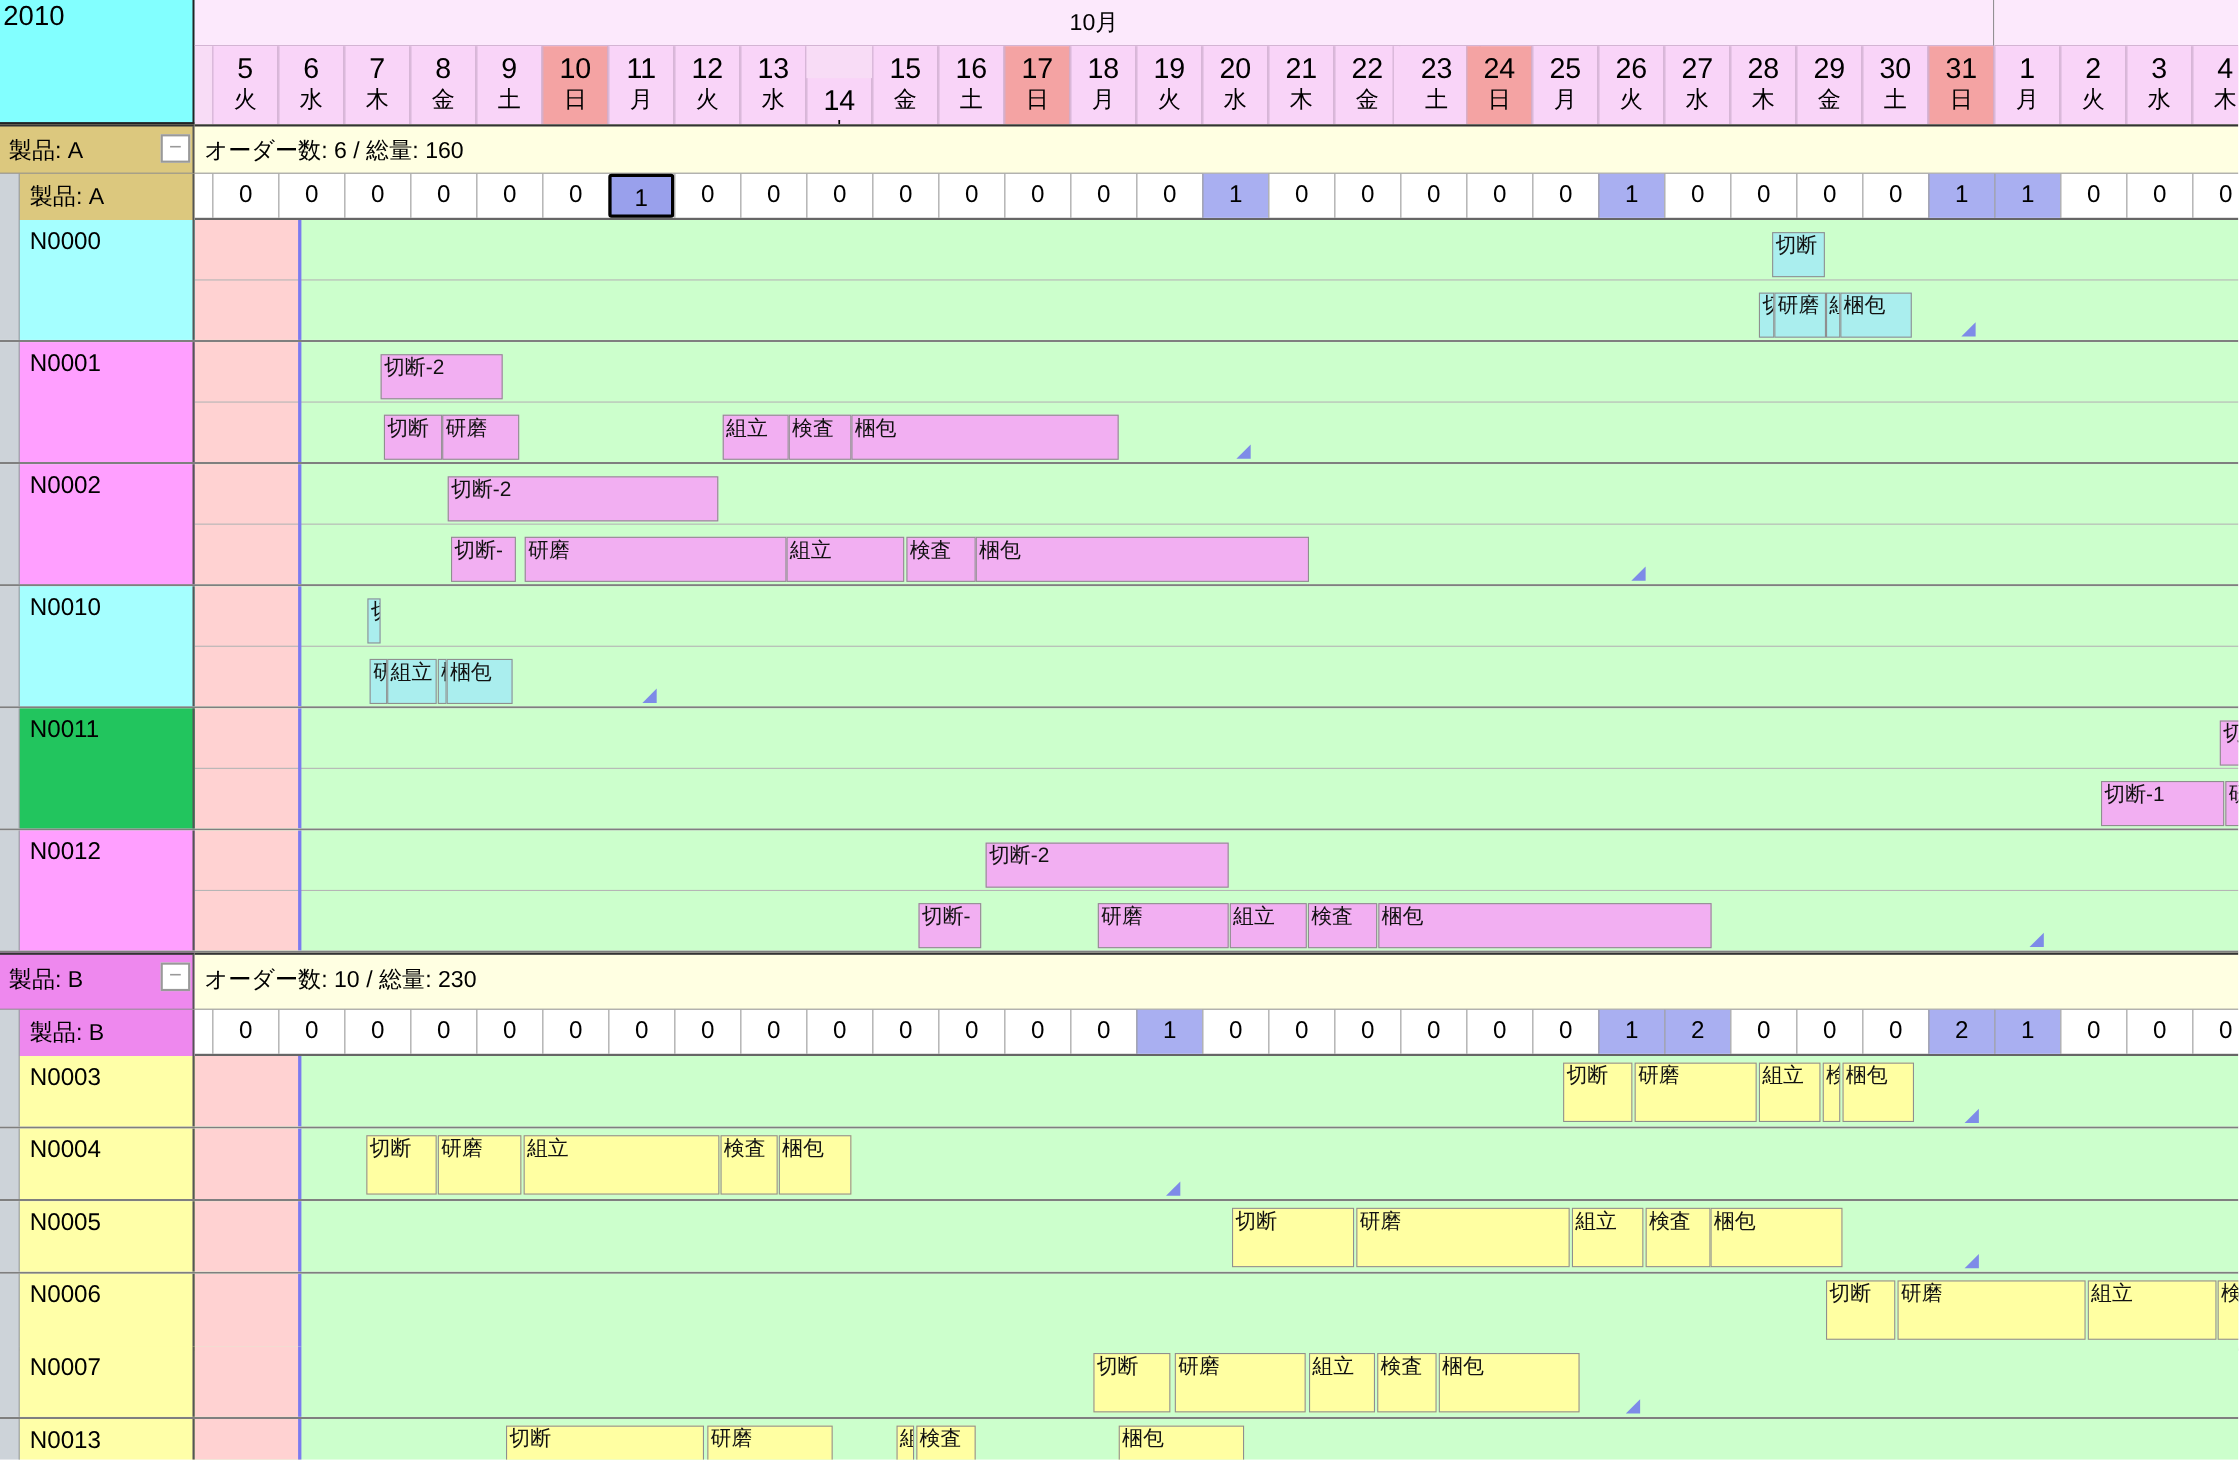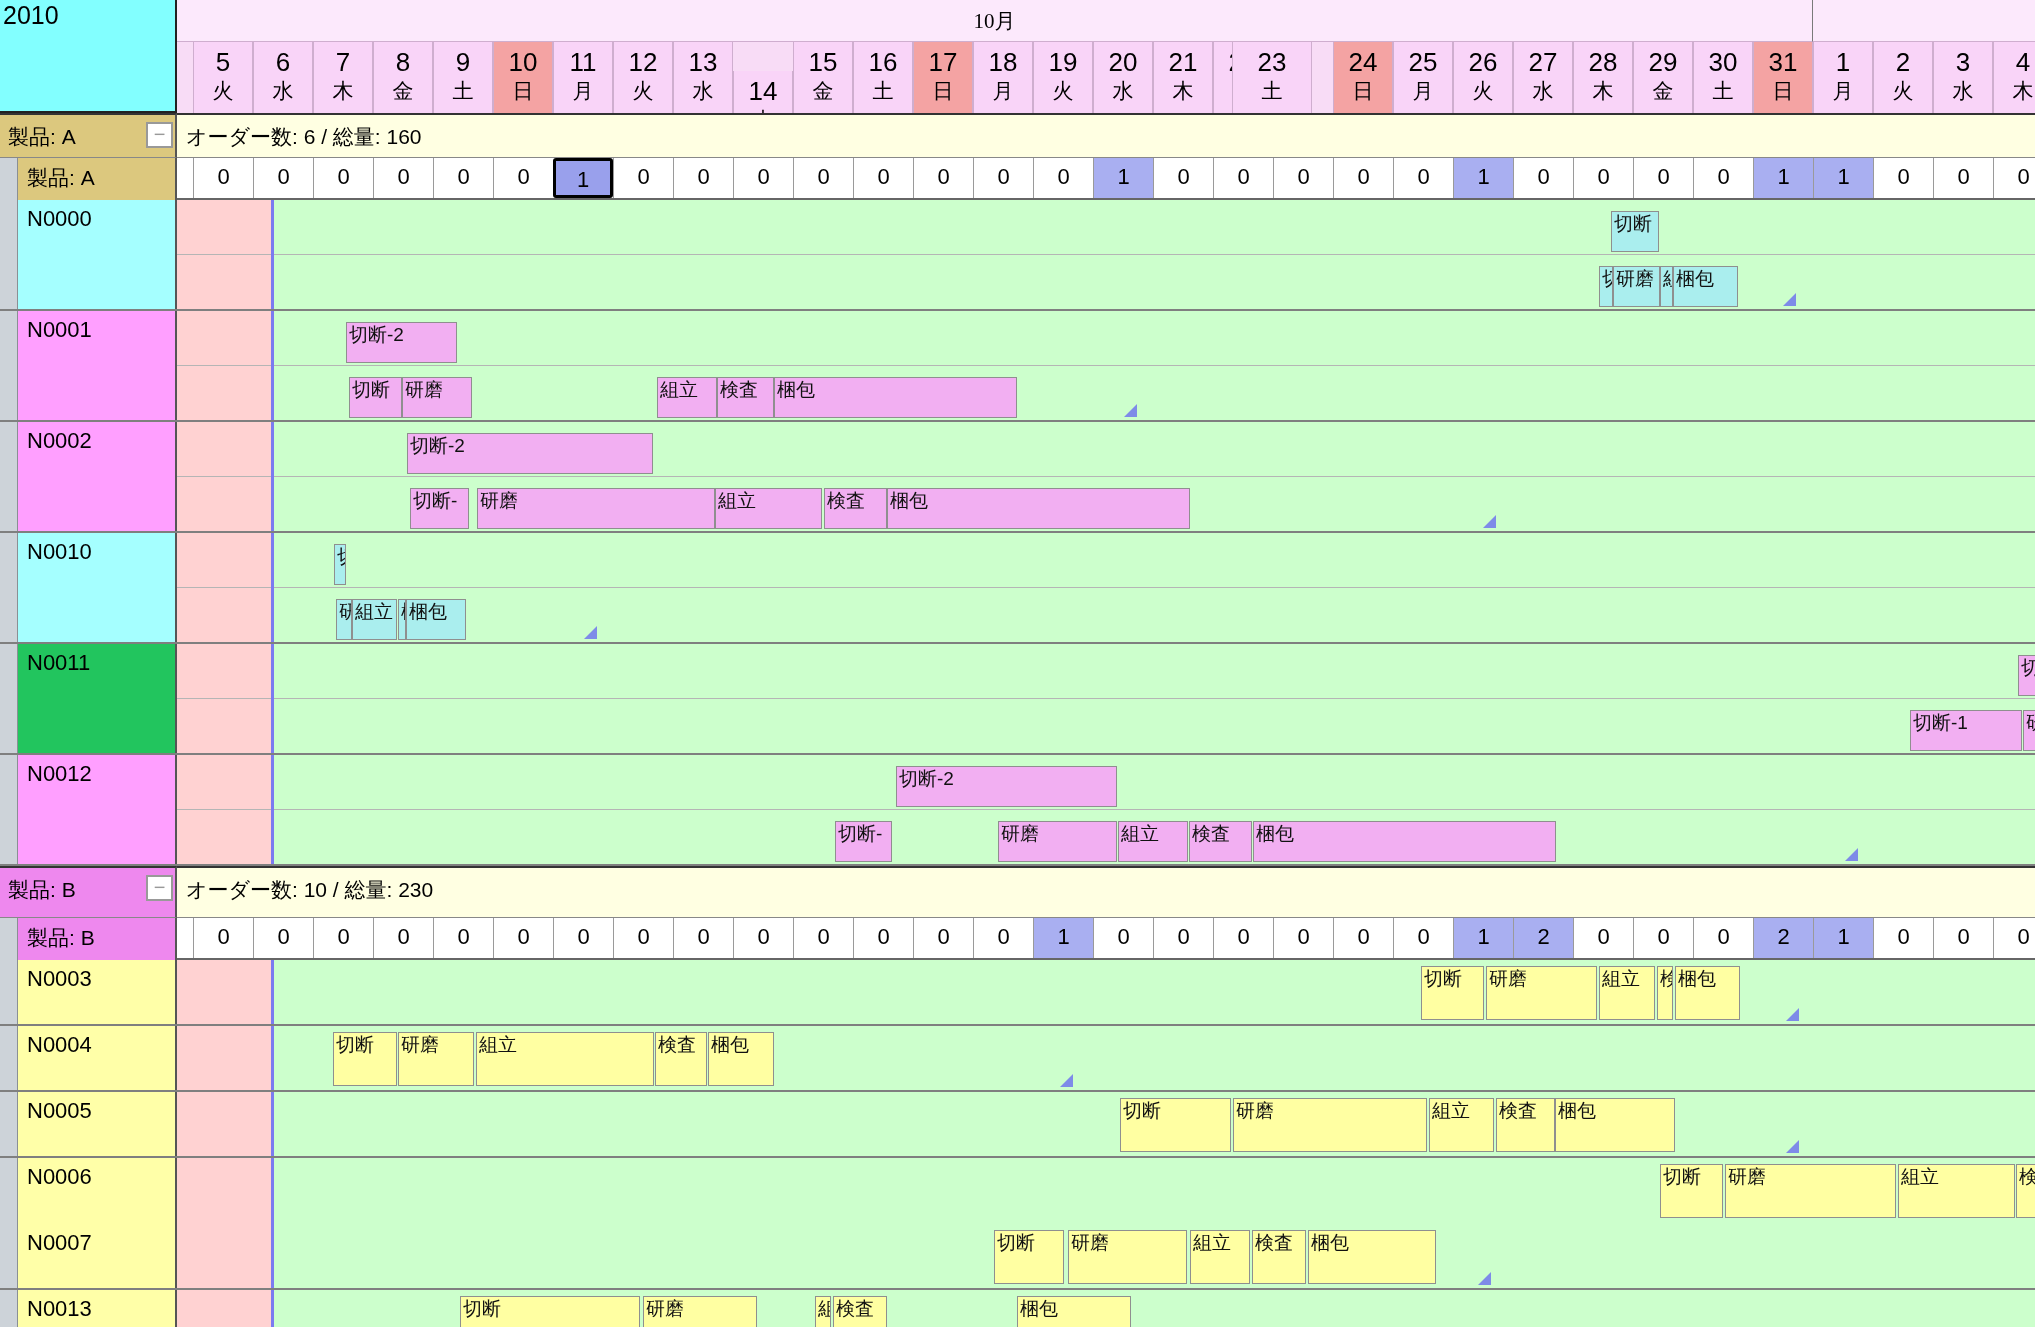--- a/index.html
+++ b/index.html
@@ -43,21 +43,21 @@
   .bar{border:1px solid #8f8f8f;font-size:19px;line-height:23px;
        white-space:nowrap;overflow:hidden;padding:0 0 0 2px;color:#111;}
   .tri{width:0;height:0;border-bottom:13px solid #7e8be8;border-left:13px solid transparent;}
 </style>
 </head>
 <body>
 
 <div id="app">
   <div class="abs year-cell">2010</div>
   <div id="dyn">
-      <div class="abs month-band" style="left: 177px; width: 1636px; border-right: 1px solid rgb(122, 122, 122); font-family: Liberation Serif, serif;">10月</div>
+      <div class="abs month-band" style="left: 177px; width: 1636px; border-right: 1px solid rgb(122, 122, 122);">10月</div>
       <div class="abs month-band" style="left: 1813px; width: 222px;"></div>
       <div class="abs day-strip" style="left: 177px; width: 1858px;"></div>
       <div class="abs day-cell" style="left: 193px; width: 60px;">
         <div class="day-num">5</div>
         <div class="day-wd">火</div>
       </div>
       <div class="abs day-cell" style="left: 253px; width: 60px;">
         <div class="day-num">6</div>
         <div class="day-wd">水</div>
       </div>
@@ -118,21 +118,21 @@
         <div class="day-wd">水</div>
       </div>
       <div class="abs day-cell" style="left: 1153px; width: 60px;">
         <div class="day-num">21</div>
         <div class="day-wd">木</div>
       </div>
       <div class="abs day-cell" style="left: 1213px; width: 60px;">
         <div class="day-num">22</div>
         <div class="day-wd">金</div>
       </div>
-      <div class="abs day-cell" style="left: 1232px; width: 80px;">
+      <div class="abs day-cell" style="left: 1266px; width: 80px;">
         <div class="day-num">23</div>
         <div class="day-wd">土</div>
       </div>
       <div class="abs day-cell sun" style="left: 1333px; width: 60px;">
         <div class="day-num">24</div>
         <div class="day-wd">日</div>
       </div>
       <div class="abs day-cell" style="left: 1393px; width: 60px;">
         <div class="day-num">25</div>
         <div class="day-wd">月</div>

